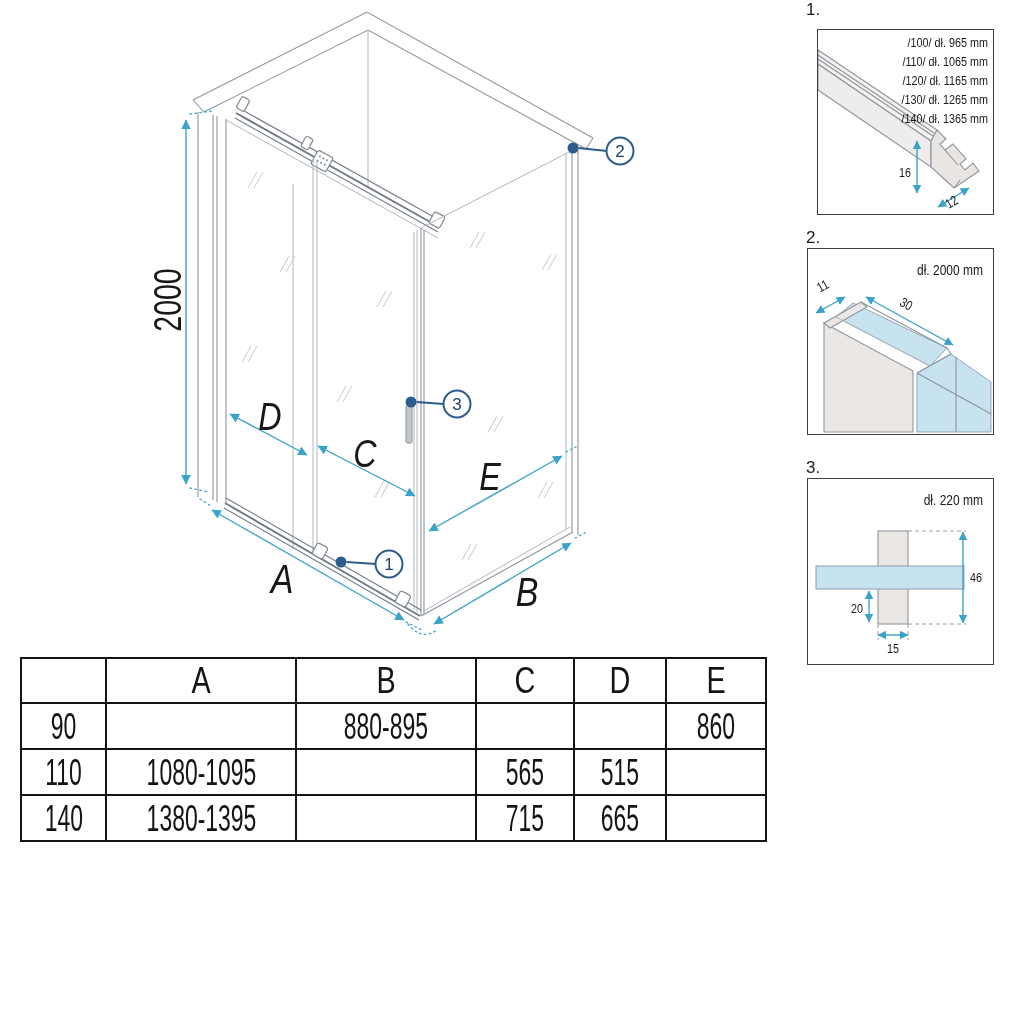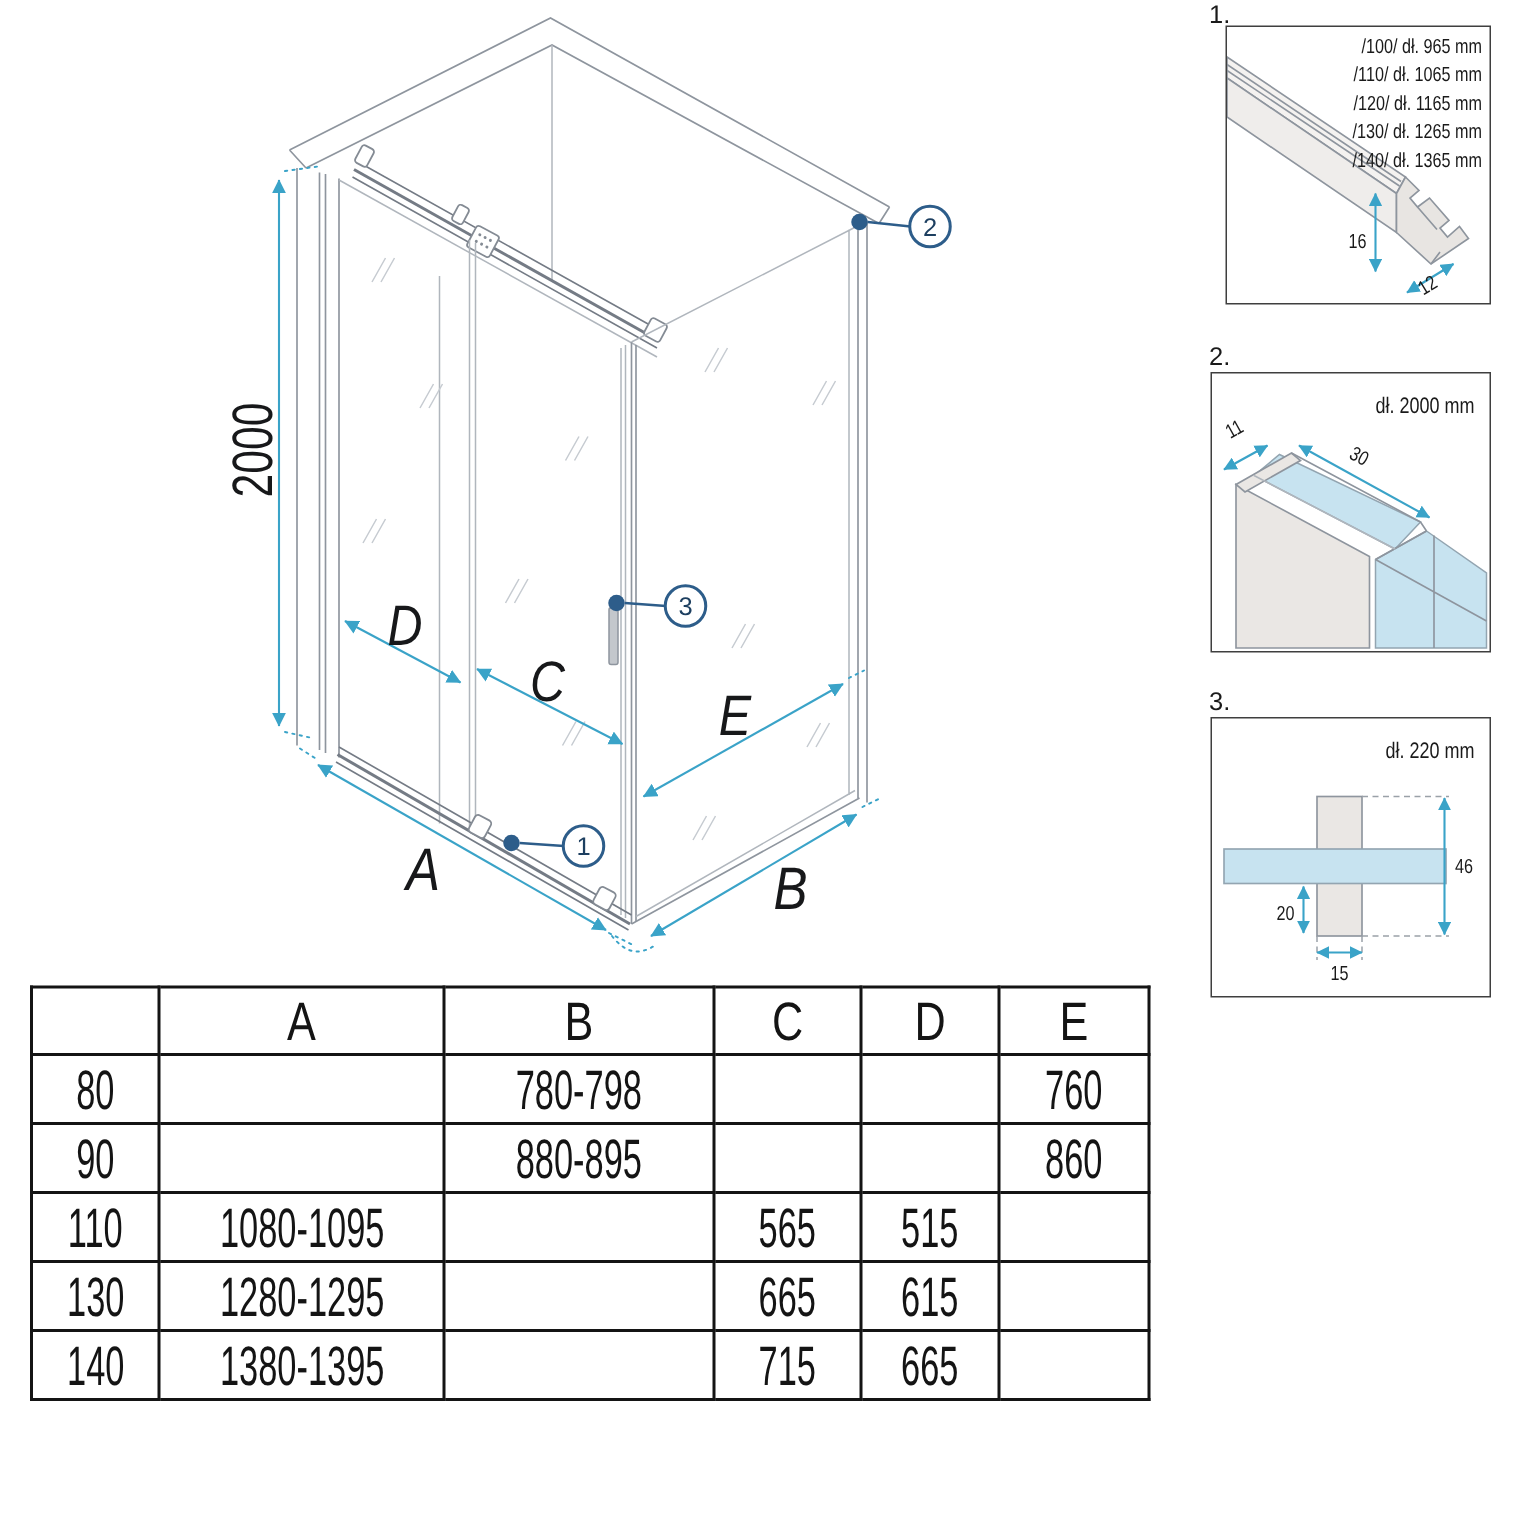--- a/index.html
+++ b/index.html
@@ -145,21 +145,21 @@
     </g>
     <g>
       <circle class="codot" cx="411" cy="402" r="5.5"></circle>
       <line class="coline" x1="416.5" y1="402" x2="444" y2="404"></line>
       <circle class="cocircle" cx="457" cy="404" r="13.5"></circle>
       <text class="cnum" x="457" y="410">3</text>
     </g>
   </svg>
 
   <div class="pnum" style="left:806px;top:0px">1.</div>
-  <div class="panel" style="left:817px;top:17px;width:177px;height:186px">
+  <div class="panel" style="left:817px;top:29px;width:177px;height:186px">
     <svg width="174" height="183" viewBox="0 0 174 183">
       <defs>
         <marker id="p1-arw" viewBox="0 0 10 9" refX="8.5" refY="4.5" markerWidth="7" markerHeight="6.5" orient="auto-start-reverse">
             <path d="M0,0 L9,4.5 L0,9 Z" fill="#3aa3c8"></path>
           </marker>
       </defs>
       <polygon points="0,20 119,100 113,111 0,34" fill="#f4f2f0" stroke="#8e959e" stroke-width="1.1"></polygon>
       <path class="lm" d="M0,25 L116,103 M0,29 L115,106"></path>
       <polygon points="0,34 113,111 113,137 0,60" fill="#efedeb" stroke="#8e959e" stroke-width="1.1"></polygon>
       <path d="M113,111 L119,100 L128,109 L122,114 L127,120 L135,114 L148,129 L142,134 L147,140 L155,133 L161,141 L136,158 L113,137 Z" fill="#e8e5e2" stroke="#8e959e" stroke-width="1.1"></path>
@@ -232,52 +232,36 @@
       <tbody>
           <tr>
         <th><span class="ch"></span></th>
         <th><span class="ch">A</span></th>
         <th><span class="ch">B</span></th>
         <th><span class="ch">C</span></th>
         <th><span class="ch">D</span></th>
         <th><span class="ch">E</span></th>
       </tr>
       <tr>
-        <td><span class="c">80</span></td>
-        <td><span class="c"></span></td>
-        <td><span class="c">780-798</span></td>
-        <td><span class="c"></span></td>
-        <td><span class="c"></span></td>
-        <td><span class="c">760</span></td>
-      </tr>
-      <tr>
         <td><span class="c">90</span></td>
         <td><span class="c"></span></td>
         <td><span class="c">880-895</span></td>
         <td><span class="c"></span></td>
         <td><span class="c"></span></td>
         <td><span class="c">860</span></td>
       </tr>
       <tr>
         <td><span class="c">110</span></td>
         <td><span class="c">1080-1095</span></td>
         <td><span class="c"></span></td>
         <td><span class="c">565</span></td>
         <td><span class="c">515</span></td>
         <td><span class="c"></span></td>
       </tr>
       <tr>
-        <td><span class="c">130</span></td>
-        <td><span class="c">1280-1295</span></td>
-        <td><span class="c"></span></td>
-        <td><span class="c">665</span></td>
-        <td><span class="c">615</span></td>
-        <td><span class="c"></span></td>
-      </tr>
-      <tr>
         <td><span class="c">140</span></td>
         <td><span class="c">1380-1395</span></td>
         <td><span class="c"></span></td>
         <td><span class="c">715</span></td>
         <td><span class="c">665</span></td>
         <td><span class="c"></span></td>
       </tr>
     </tbody>
       </table>
   </div>

